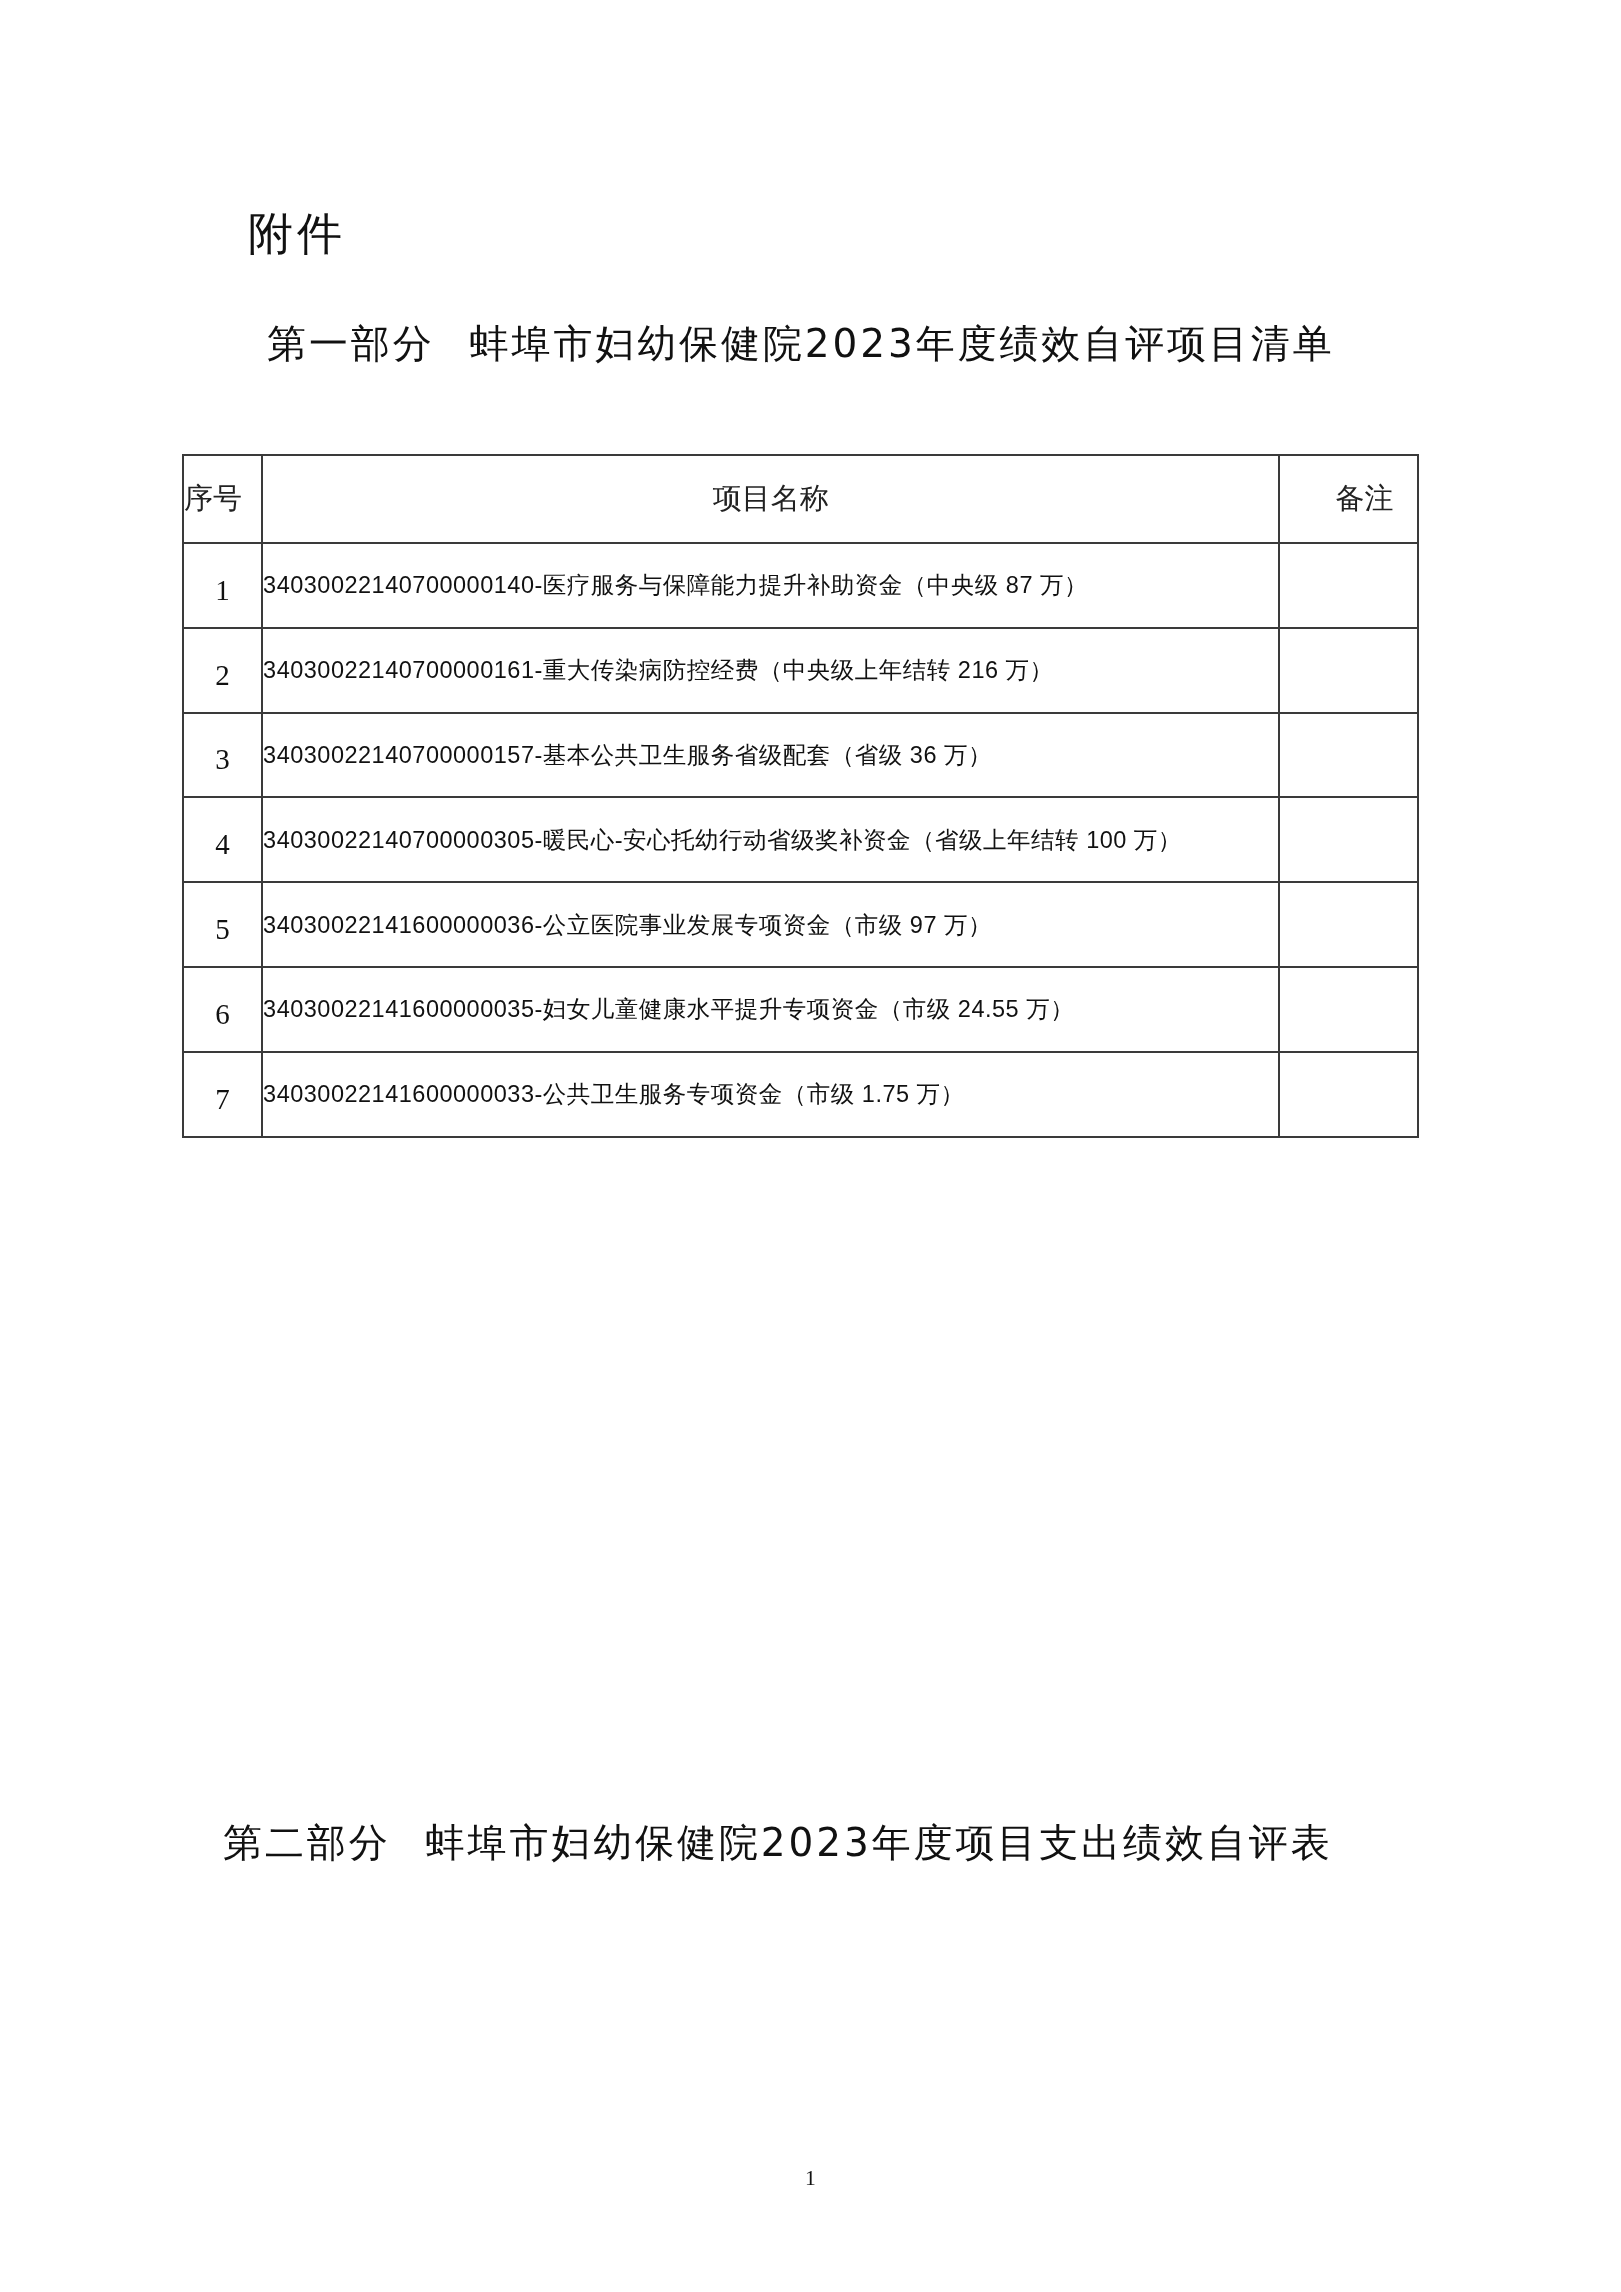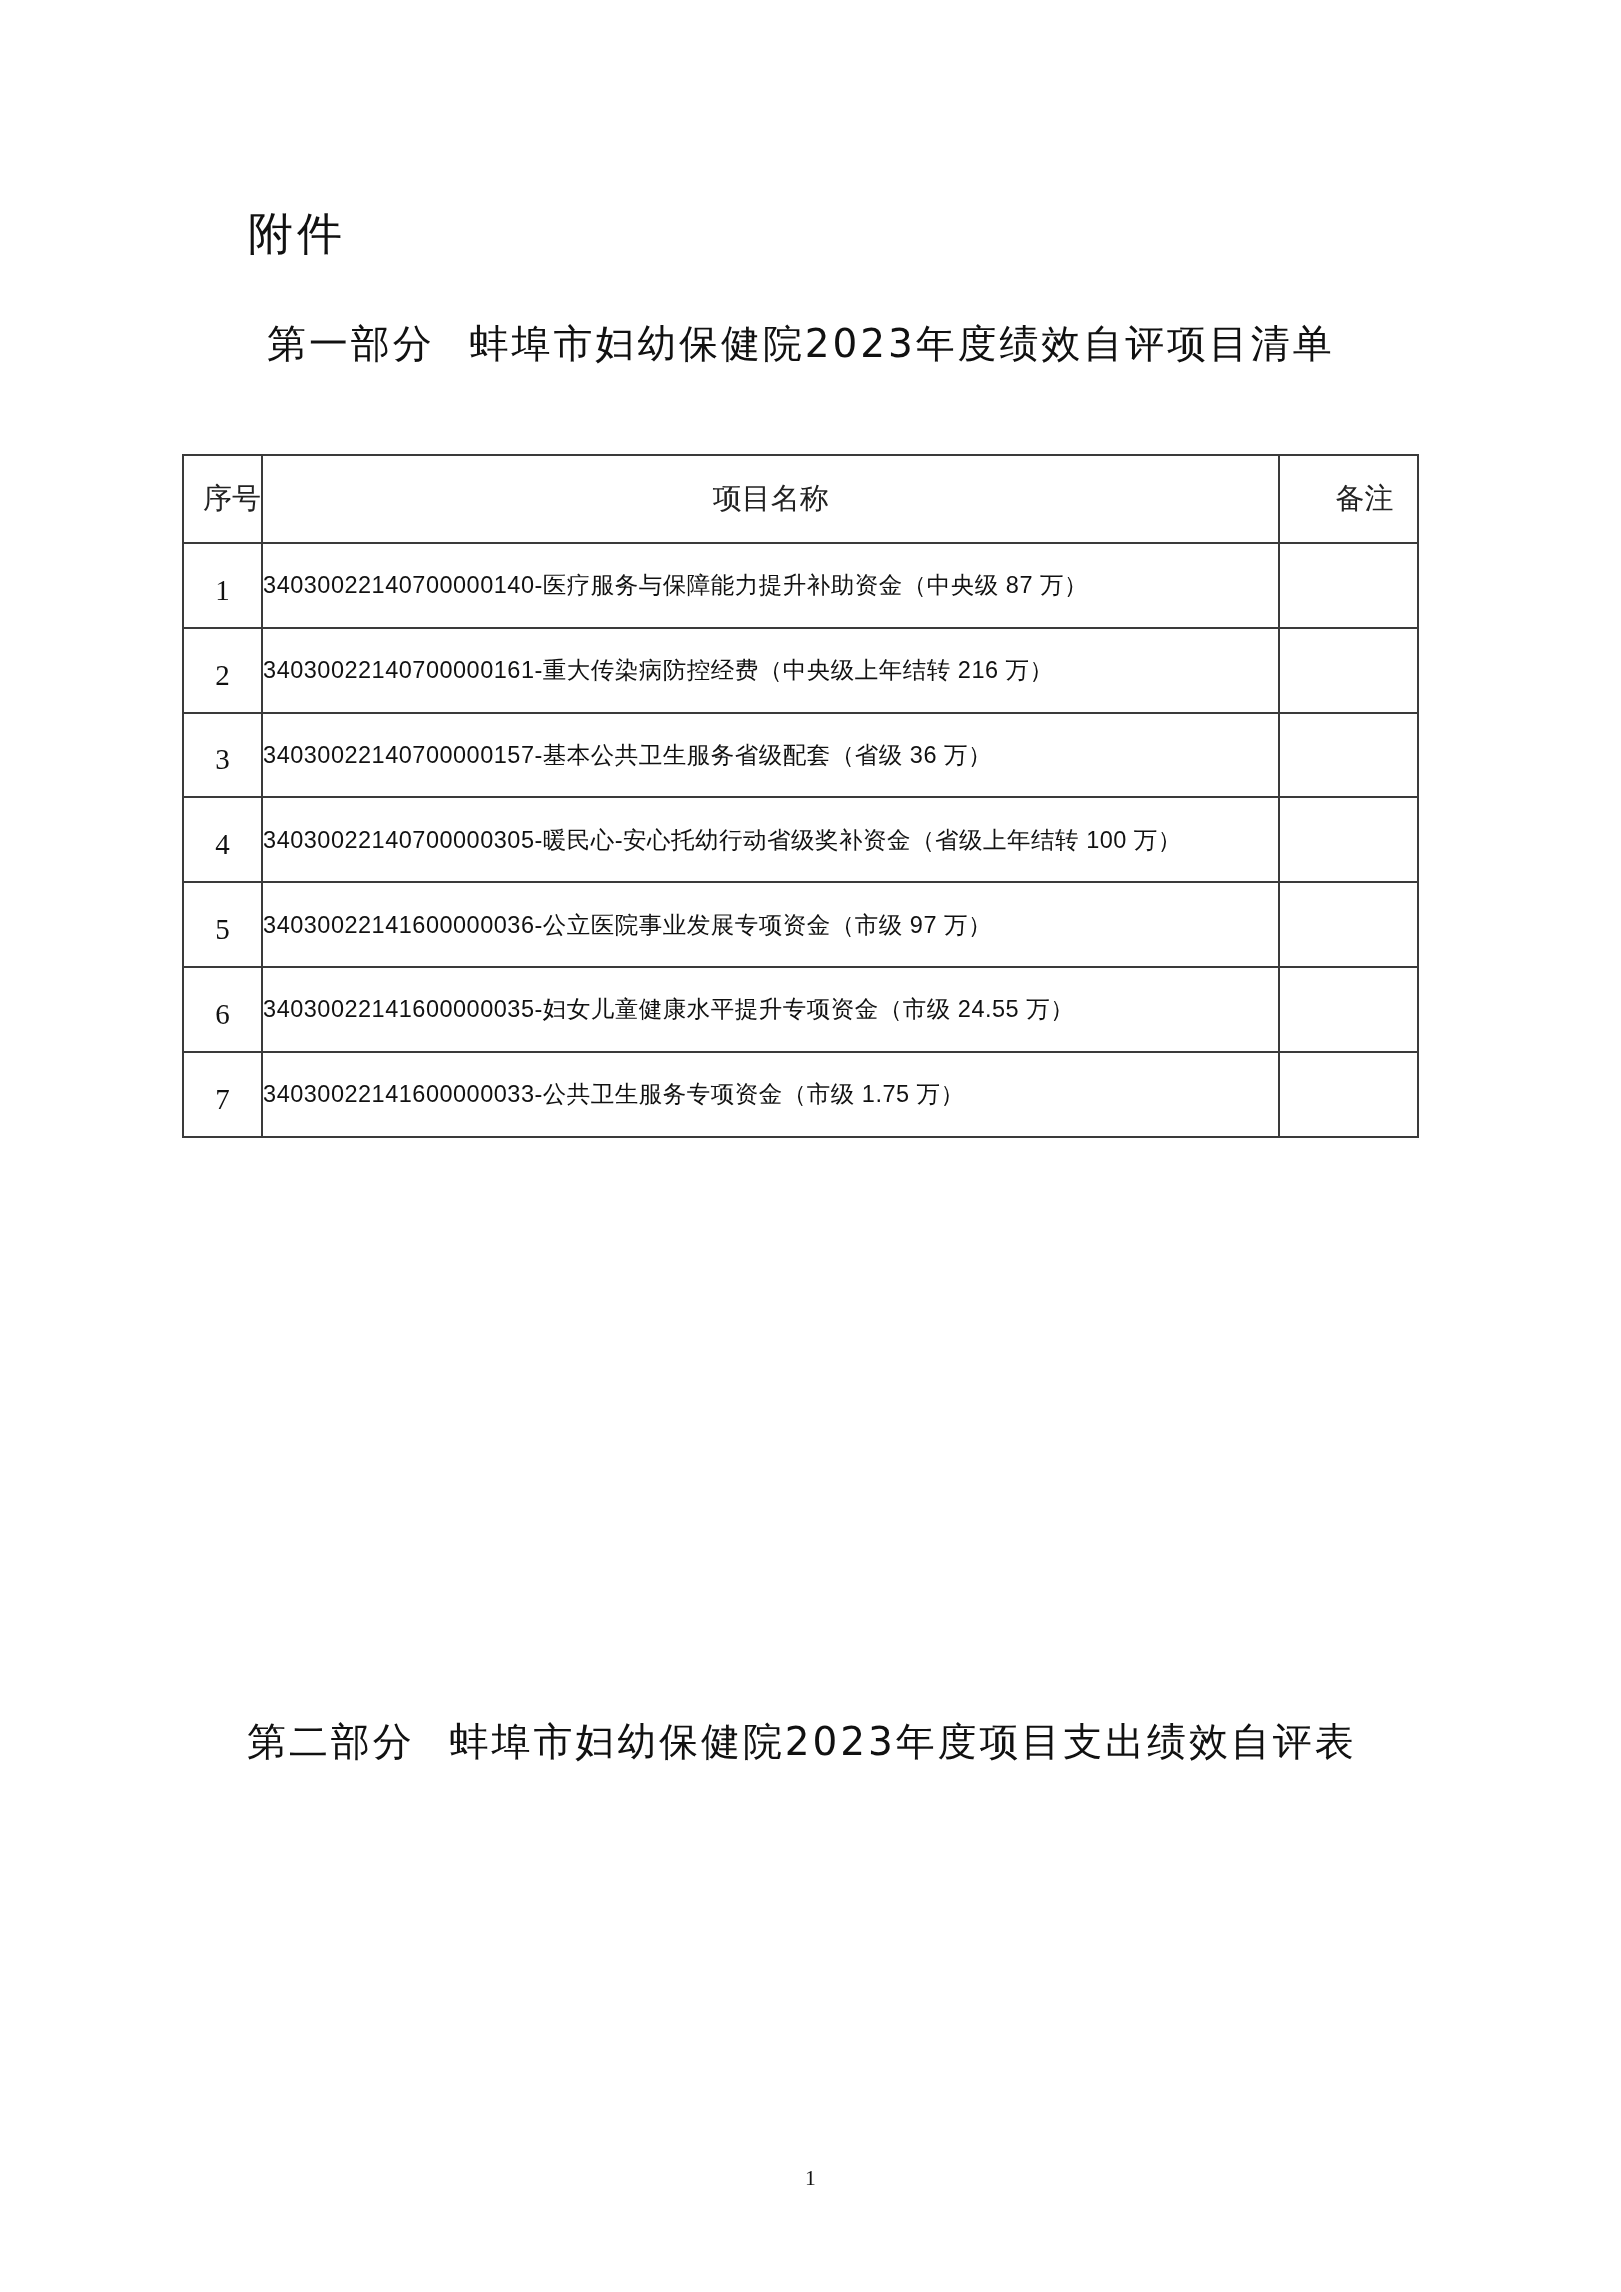--- a/index.html
+++ b/index.html
@@ -11,35 +11,35 @@
     position: absolute; left: 248px; top: 208px;
     font-size: 45px; line-height: 51px; letter-spacing: 3.9px;
     font-family: "DejaVu Sans", "Liberation Sans", sans-serif; font-weight: normal;
   }
   .title {
     position: absolute; font-size: 39px; line-height: 47px;
     font-family: "DejaVu Sans", "Liberation Sans", sans-serif;
     letter-spacing: 2.9px; white-space: nowrap;
   }
   .title-1 { left: 248px; top: 320px; margin-left: 19px; }
-  .title-2 { left: 223px; top: 1718px; margin-left: 24px; }
+  .title-2 { left: 223px; top: 1819px; }
   .title .gap { display: inline-block; width: 35px; }
 
   table.items {
     position: absolute; left: 182px; top: 454px;
     width: 1237px; border-collapse: collapse;
     font-family: "Liberation Serif", "DejaVu Serif", serif;
   }
   table.items th, table.items td {
     border: 2px solid #3a3a3a; padding: 0; vertical-align: middle;
   }
   table.items th {
     height: 86px; font-weight: normal; font-size: 29px; color: #222;
   }
-  table.items th.col-no { width: 81px; text-align: right; }
+  table.items th.col-no { width: 81px; text-align: left; }
   table.items th.col-name { width: 1023px; text-align: center; }
   table.items th.col-note { width: 111px; text-align: center; padding-left: 32px; }
   table.items td { height: 73px; }
   table.items td.cell-no { text-align: center; font-size: 29px; padding-top: 9.8px; }
   table.items td.cell-name {
     font-size: 23.5px; padding-left: 0; white-space: nowrap;
     font-family: "Liberation Sans", "DejaVu Sans", sans-serif; letter-spacing: 0.5px;
   }
   .page-num {
     position: absolute; left: 0; width: 1621px; top: 2166px; text-align: center;

